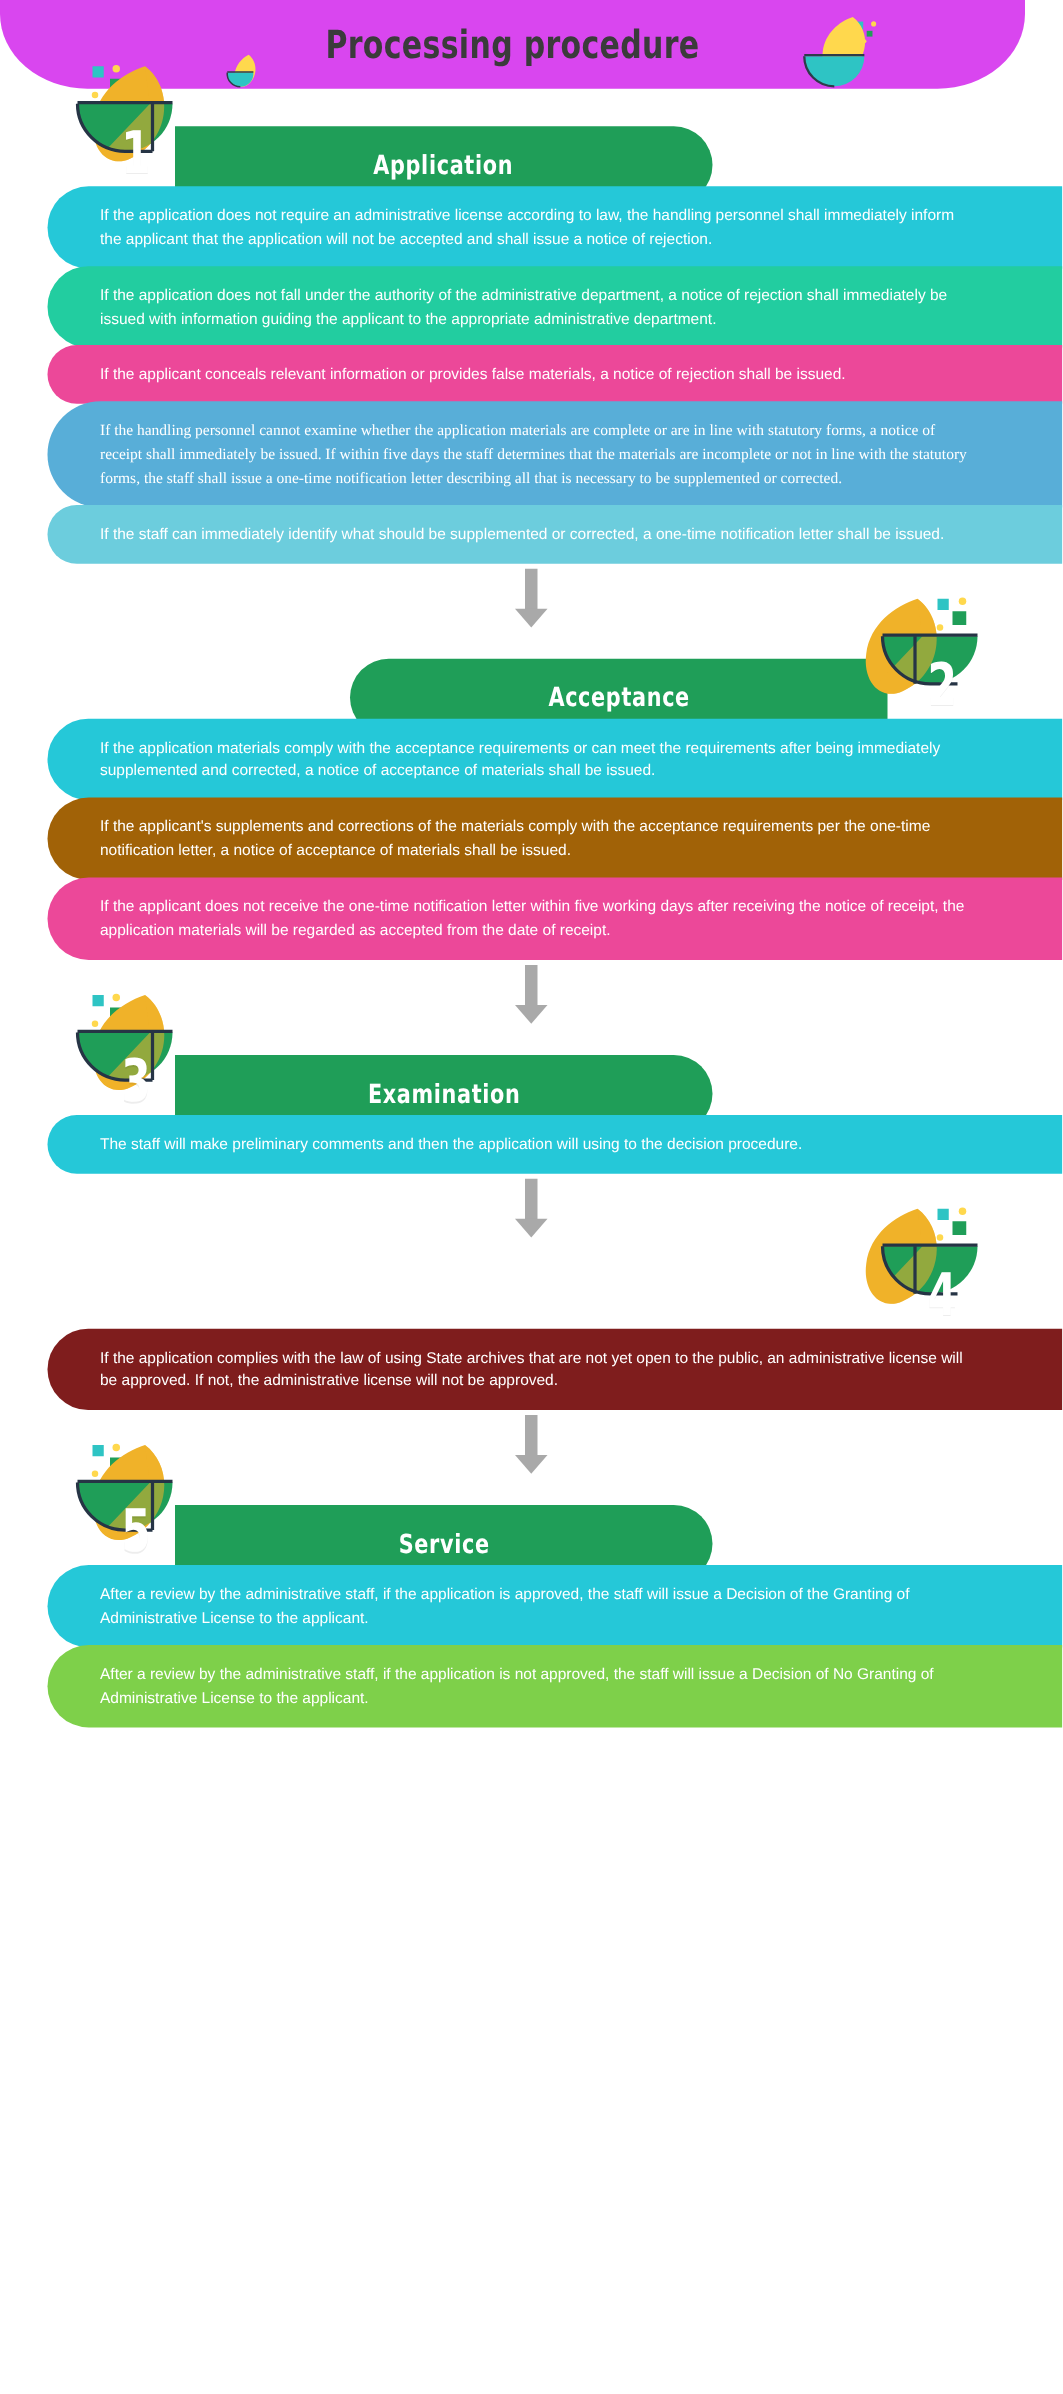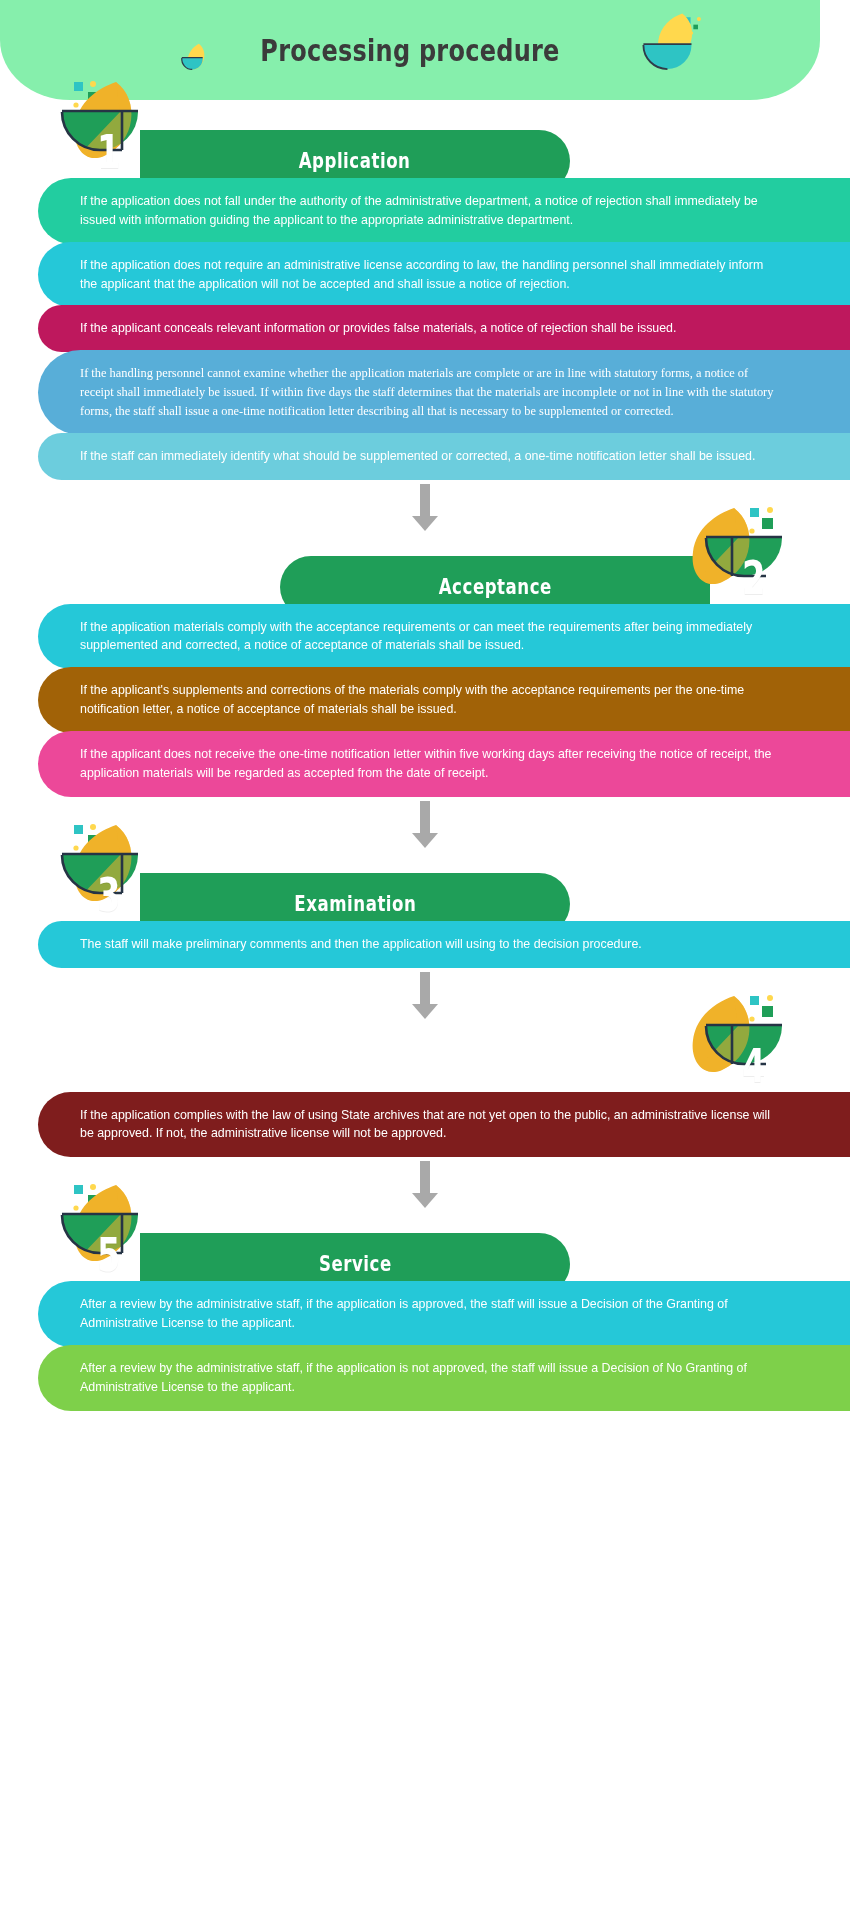--- a/index.html
+++ b/index.html
@@ -14,22 +14,22 @@
     width:850px;
     min-height:1915px;
     background:#ffffff;
     overflow:hidden;
   }
 
   
   .banner{
     position:relative;
     width:820px;
-    height:100px;
-    background:#86efac;
+    height:71px;
+    background:#d946ef;
     border-bottom-left-radius:70px 60px;
     border-bottom-right-radius:70px 60px;
     border-top-left-radius:0;
     margin:0 0 0 0;
     display:flex;
     align-items:center;
     justify-content:center;
     overflow:hidden;
   }
   .banner-title{
@@ -233,27 +233,27 @@
           <path d="M56 6 C80 24 76 66 44 80 C36 84 28 82 22 76 L60 36 Z" fill="#f0b229" opacity="0.55"></path>
           <path d="M2 35 L78 35" stroke="#263445" stroke-width="2.6" fill="none"></path>
           <path d="M2 36 A38 38 0 0 0 40 74 L62 74" stroke="#263445" stroke-width="2.6" fill="none"></path>
           <path d="M62 74 L62 36" stroke="#263445" stroke-width="2.6" fill="none"></path>
         </svg>
         <span class="badge-num">1</span>
       </div>
     </div>
 
     <div class="cards">
+      <div class="card card-left" style="background:#25c8d8;">
+        <p>If the application does not require an administrative license according to law, the handling personnel shall immediately inform the applicant that the application will not be accepted and shall issue a notice of rejection.</p>
+      </div>
       <div class="card card-left" style="background:#22cda0;">
         <p>If the application does not fall under the authority of the administrative department, a notice of rejection shall immediately be issued with information guiding the applicant to the appropriate administrative department.</p>
       </div>
-      <div class="card card-left" style="background:#25c8d8;">
-        <p>If the application does not require an administrative license according to law, the handling personnel shall immediately inform the applicant that the application will not be accepted and shall issue a notice of rejection.</p>
-      </div>
-      <div class="card card-left" style="background:#be185d;">
+      <div class="card card-left" style="background:#ec4899;">
         <p>If the applicant conceals relevant information or provides false materials, a notice of rejection shall be issued.</p>
       </div>
       <div class="card card-left" style="background:#58aed8;font-family:Liberation Serif, serif;">
         <p>If the handling personnel cannot examine whether the application materials are complete or are in line with statutory forms, a notice of receipt shall immediately be issued. If within five days the staff determines that the materials are incomplete or not in line with the statutory forms, the staff shall issue a one-time notification letter describing all that is necessary to be supplemented or corrected.</p>
       </div>
       <div class="card card-left" style="background:#6ccddd;">
         <p>If the staff can immediately identify what should be supplemented or corrected, a one-time notification letter shall be issued.</p>
       </div>
     </div>
   </div>

